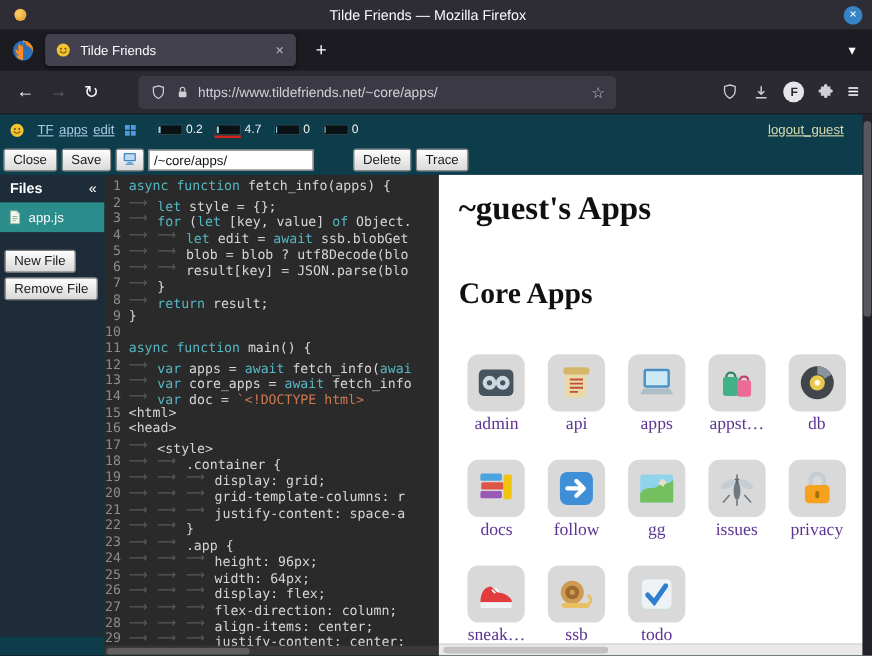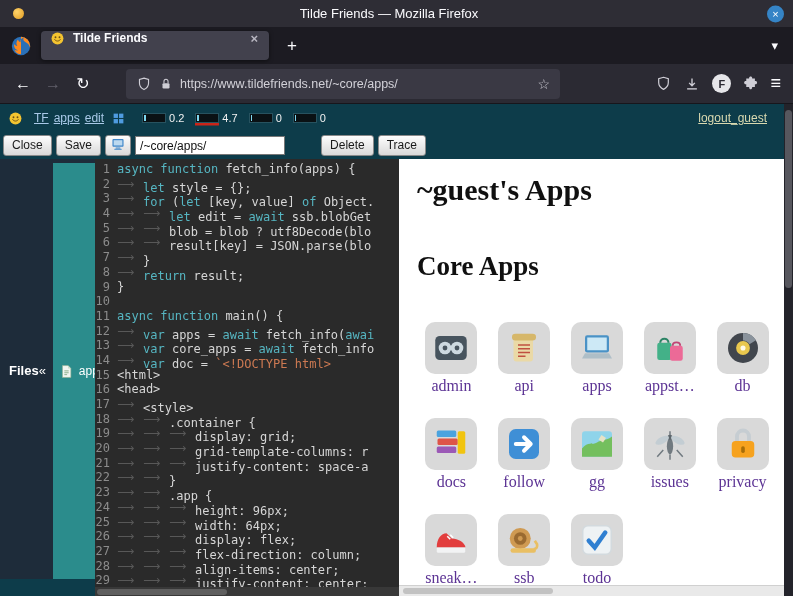--- a/index.html
+++ b/index.html
@@ -13,21 +13,21 @@
     background:radial-gradient(circle at 35% 35%, #ffd36b, #df9a20); }
   .tb-title { position:absolute; left:0; right:15px; text-align:center; color:#fbfbfe; font-size:13px; }
   .tb-close { position:absolute; right:9px; top:50%; transform:translateY(-50%); width:17px; height:17px;
     border-radius:50%; background:#3584c6; color:#fff; display:flex; align-items:center; justify-content:center;
     font-size:11px; line-height:1; cursor:default; }
 
   
   .tabbar { height:37px; background:#1c1b22; display:flex; align-items:center; flex:none; position:relative; }
   .ff-logo { margin-left:10px; width:22px; height:22px; flex:none; }
   .tab { margin-left:9px; width:228px; height:29px; background:#42414d; border-radius:4px; display:flex;
-    padding:0 9px; color:#fbfbfe; font-size:12px; box-shadow:0 1px 4px rgba(0,0,0,.5);font-weight:bold; }
+    align-items:center; padding:0 9px; color:#fbfbfe; font-size:12px; box-shadow:0 1px 4px rgba(0,0,0,.5); }
   .favicon { width:15px; height:15px; flex:none; }
   .tab-label { flex:1; margin-left:8px; white-space:nowrap; overflow:hidden; }
   .tab-close { color:#b9b7c2; font-size:13px; padding:0 2px; }
   .newtab { color:#fbfbfe; font-size:17px; margin-left:14px; padding:0 4px; }
   .tabs-chevron { position:absolute; right:15px; color:#fbfbfe; font-size:13px; }
 
   
   .navbar { height:40px; background:#2b2a33; display:flex; align-items:center; flex:none; padding:0 8px;
     border-bottom:1px solid #17161c; }
   .nav-btn { width:30px; height:28px; display:flex; align-items:center; justify-content:center; color:#fbfbfe;
@@ -63,21 +63,21 @@
   .btn { background:linear-gradient(#fdfdfd,#d9d9d9); border:1px solid #8a8a8a; border-radius:3px; font-size:12px;
     color:#1a1a1a; padding:2px 8px; font-family:inherit; line-height:1.25; }
   .btn-icon { padding:1px 5px 0 5px; }
   .path-input { width:150px; height:19px; border:1px solid #777; font-size:12px; padding:0 4px;
     font-family:inherit; color:#111; background:#fff; }
   .tb-spacer { width:28px; }
 
   .page-body { flex:1; display:flex; min-height:0; }
 
   
-  .sidebar { width:95px; background:#1e2c3a; color:#fff; flex:none; display:flex; 
+  .sidebar { width:95px; background:#1e2c3a; color:#fff; flex:none; display:flex; flex-direction:column;
     margin-bottom:17px; }
   .sb-head { display:flex; align-items:center; padding:4px 7px 2px 9px; font-size:13px; font-weight:bold; }
   .sb-collapse { margin-left:auto; font-weight:normal; font-size:13px; }
   .file-item { margin-top:4px; background:#2b8c8c; display:flex; align-items:center; gap:5px; padding:6px;
     font-size:12px; }
   .file-ic { width:15px; height:15px; flex:none; }
   .sb-btn { margin:4px 0 0 4px; align-self:flex-start; }
   .sb-btn.first { margin-top:16px; }
 
   

